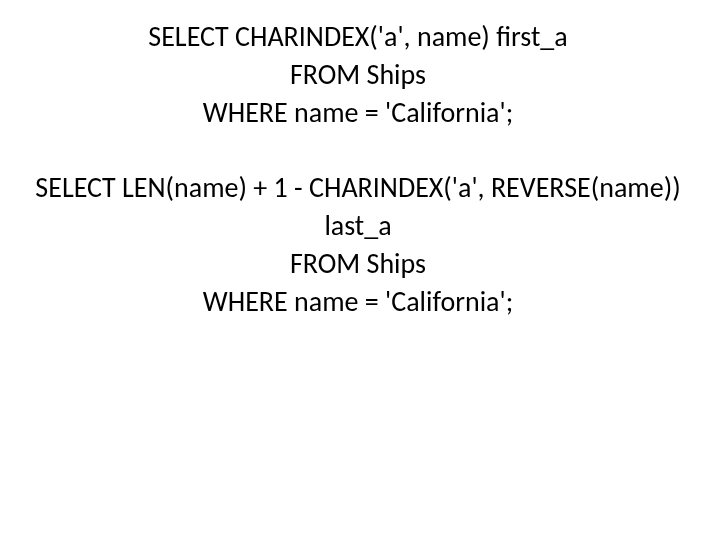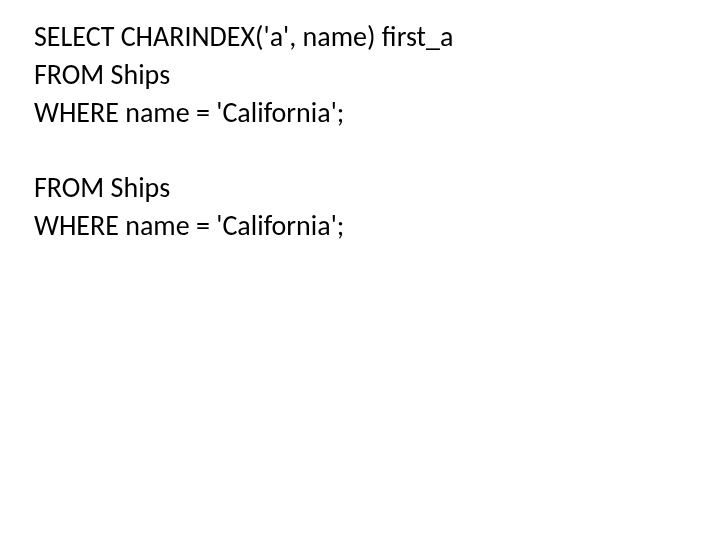--- a/index.html
+++ b/index.html
@@ -9,32 +9,34 @@
     height: 540px;
     background: #ffffff;
     font-family: Calibri, "Segoe UI", Arial, sans-serif;
     font-size: 28px;
     color: #000000;
     line-height: 1.35;
   }
   .slide {
     box-sizing: border-box;
     padding: 18px 38px 20px 34px;
+    text-align: center;
   }
   .line {
     white-space: pre-wrap;
     display: block;
   }
   .blank {
     height: 1.35em;
   }
 </style>
 </head>
 <body>
 
 <div class="slide">
   <span class="line">SELECT CHARINDEX('a', name) first_a</span>
   <span class="line">FROM Ships</span>
   <span class="line">WHERE name = 'California';</span>
   <span class="line blank"></span>
+  <span class="line">SELECT LEN(name) + 1 - CHARINDEX('a', REVERSE(name)) last_a</span>
   <span class="line">FROM Ships</span>
   <span class="line">WHERE name = 'California';</span>
 </div>
 
 </body></html>

